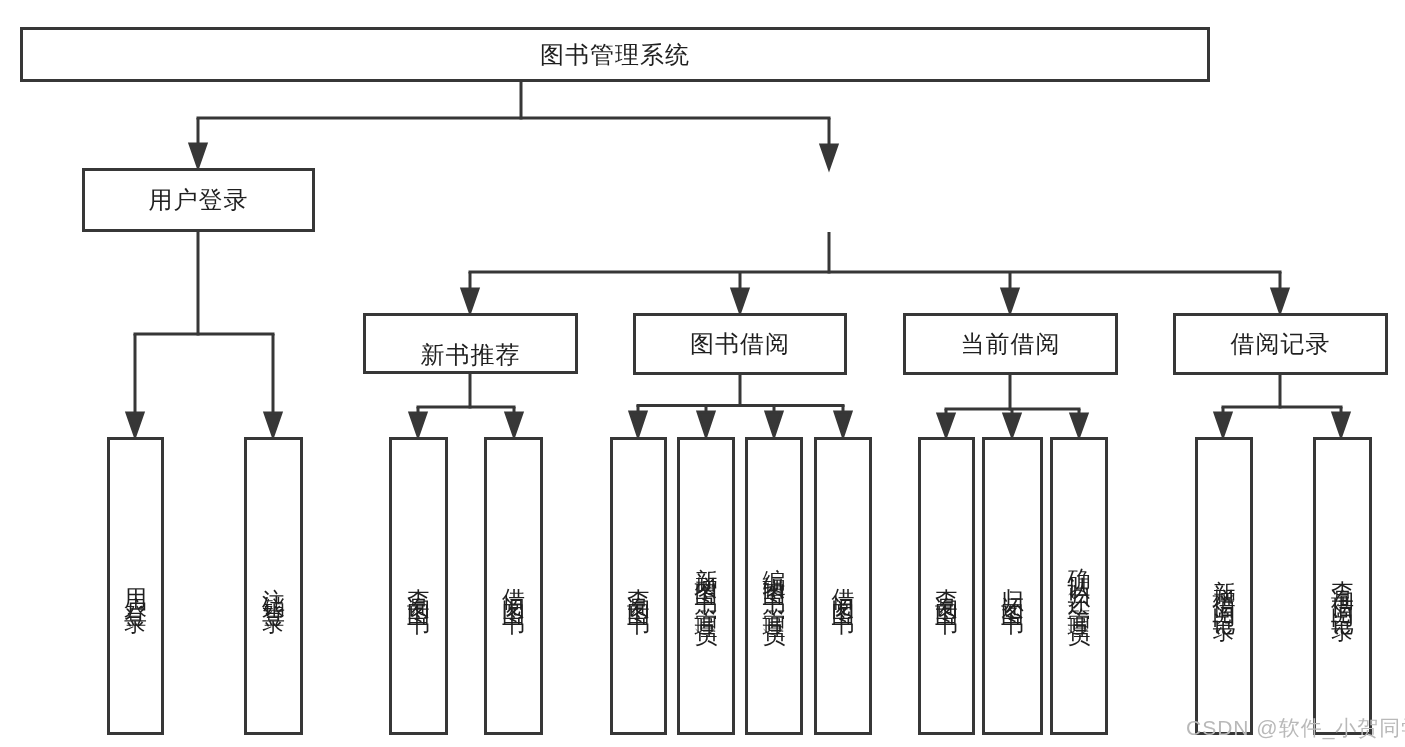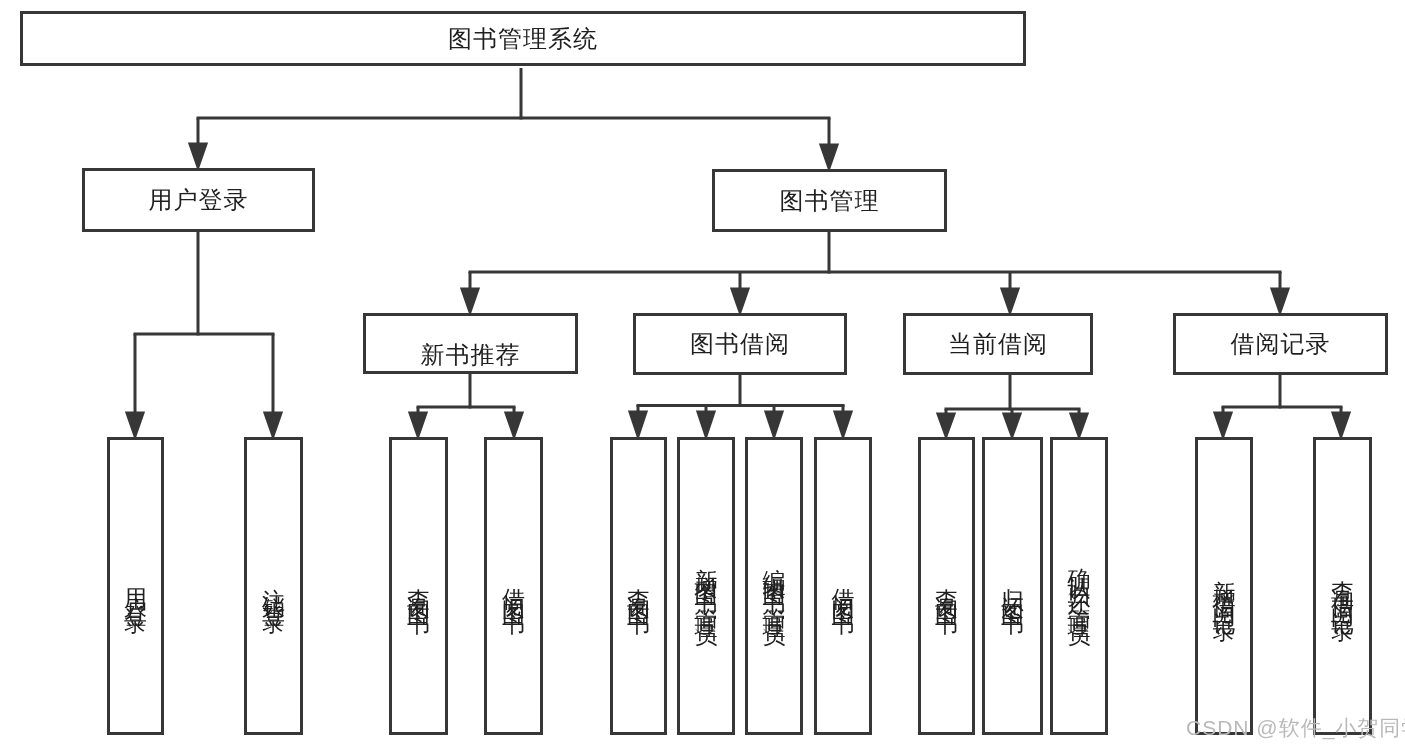--- a/index.html
+++ b/index.html
@@ -32,26 +32,26 @@
   }
   .vbox span{
     writing-mode:vertical-rl;
     text-orientation:mixed;
     font-size:23px;color:#1f1f1f;
     letter-spacing:8px;
     line-height:1;
     white-space:nowrap;
   }
   
-  #n-root   {left:20px;  top:11px;  width:1006px; height:55px;}
+  #n-root   {left:20px;  top:27px;  width:1190px; height:55px;}
   #n-login  {left:82px;  top:168px; width:233px;  height:64px;}
   #n-mgmt   {left:712px; top:169px; width:235px;  height:63px;}
   #n-rec    {left:363px; top:313px; width:215px;  height:61px;align-items:flex-end;}
   #n-borrow {left:633px; top:313px; width:214px;  height:62px;text-align:center;}
-  #n-current{left:903px; top:313px; width:190px;  height:62px;justify-content:center;}
+  #n-current{left:903px; top:313px; width:215px;  height:62px;justify-content:center;}
   #n-records{left:1173px;top:313px; width:215px;  height:62px;}
   
   #v1 {left:107px; width:57px;}
   #v2 {left:244px; width:59px;}
   #v3 {left:389px; width:59px;}
   #v4 {left:484px; width:59px;}
   #v5 {left:610px; width:57px;}
   #v6 {left:677px; width:58px;}
   #v7 {left:745px; width:58px;}
   #v8 {left:814px; width:58px;}
@@ -139,23 +139,20 @@
     </g>
   </svg>
 
   <div class="hbox" id="n-root">
     <span>图书管理系统</span>
   </div>
 
   <div class="hbox" id="n-login">
     <span>用户登录</span>
   </div>
-  <div class="hbox" id="n-mgmt">
-    <span>图书管理</span>
-  </div>
 
   <div class="hbox" id="n-rec">
     <span>新书推荐</span>
   </div>
   <div class="hbox" id="n-borrow">
     <span>图书借阅</span>
   </div>
   <div class="hbox" id="n-current">
     <span>当前借阅</span>
   </div>

